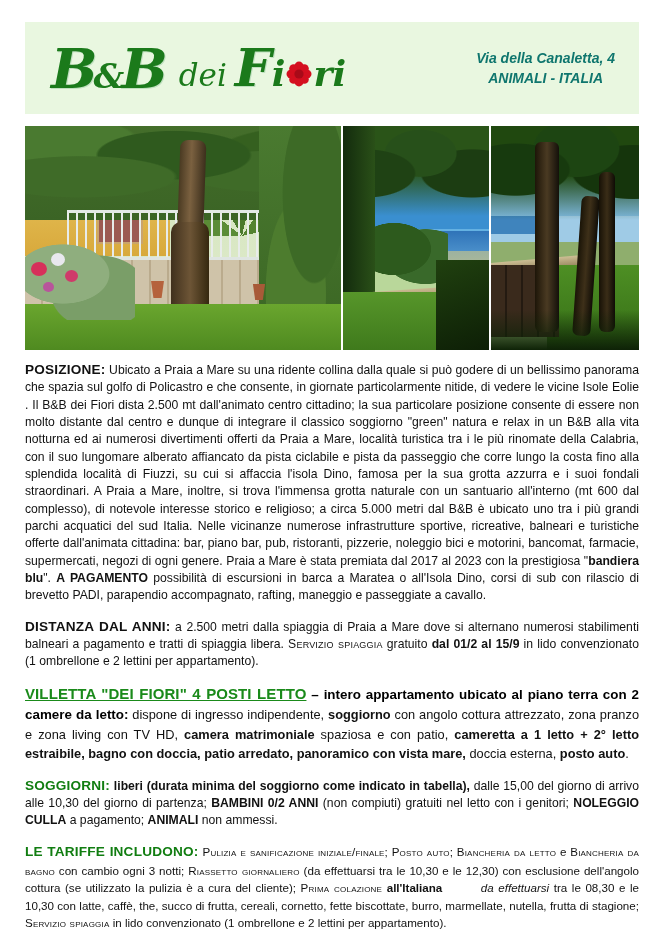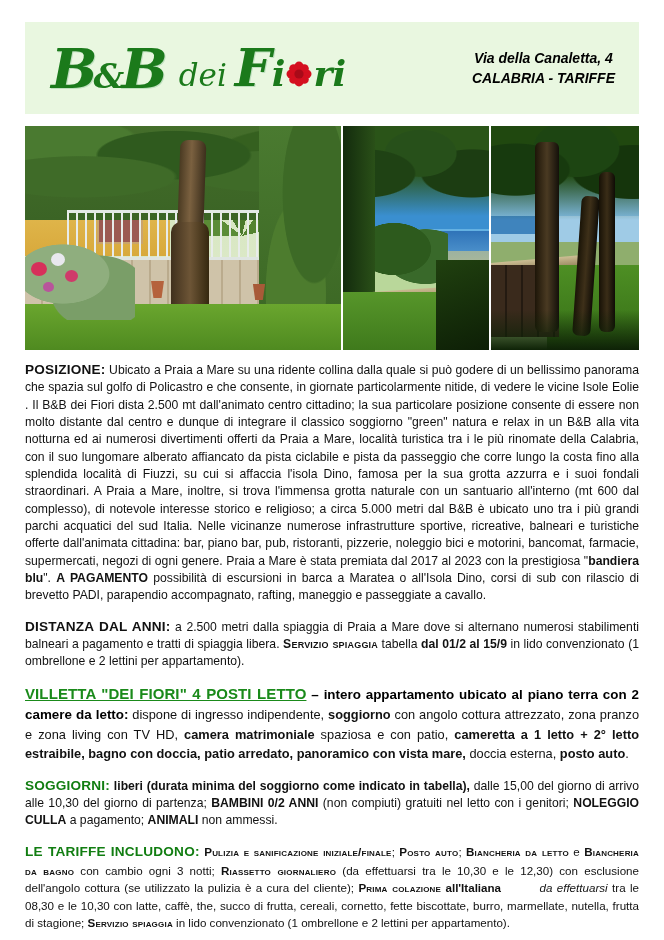--- a/index.html
+++ b/index.html
@@ -94,21 +94,21 @@
     margin: 0 1px;
     top: 6px;
     flex: 0 0 auto;
   }
   .address {
     font-family: "Liberation Sans", sans-serif;
     font-style: italic;
     font-weight: bold;
     font-size: 14px;
     line-height: 1.45;
-    color: #000000;
+    color: #0f766e;
     text-align: center;
     padding-right: 10px;
   }
 
   
   .photos {
     position: absolute;
     left: 25px;
     top: 126px;
     width: 614px;
@@ -238,21 +238,21 @@
   p.para {
     margin: 0 0 12px 0;
     font-size: 12.2px;
     line-height: 1.42;
     text-align: justify;
     color: #111;
   }
   .b { font-weight: bold; }
   .hd { font-weight: bold; font-size: 13.6px; letter-spacing: .2px; }
   .green { color: #117d11; }
-  .sc { font-variant: small-caps; font-weight: bold; letter-spacing: .2px; }
+  .sc { font-variant: small-caps; font-weight: normal; letter-spacing: .2px; }
   .it { font-style: italic; margin-left: 34px; }
 
   .villetta-head {
     font-weight: bold;
     font-size: 15px;
     color: #1a8a1a;
     text-decoration: underline;
     letter-spacing: .1px;
   }
   .villetta-tail { font-weight: bold; font-size: 13.4px; color: #000; }
@@ -284,21 +284,21 @@
             <ellipse cx="7.6" cy="18.4" rx="4.4" ry="4.4"></ellipse>
             <ellipse cx="18.4" cy="18.4" rx="4.4" ry="4.4"></ellipse>
           </g>
           <circle cx="13" cy="13" r="4.6" fill="#a80a18"></circle>
         </svg>
       </span>
         <span class="logo-ri">ri</span>
     </div>
     <div class="address">
       <div>Via della Canaletta, 4</div>
-      <div>CALABRIA - TARIFFE</div>
+      <div>ANIMALI - ITALIA</div>
     </div>
   </div>
 
   <div class="photos">
     <div class="photo photo-1">
       <div class="p1-sky"></div>
         <div class="p1-house"></div>
         <div class="p1-eave"></div>
       <div class="p1-window"></div>
         <div class="p1-palm"></div>
@@ -339,21 +339,21 @@
         <div class="p3-trunkB"></div>
         <div class="p3-trunkC"></div>
       <div class="p3-shadow"></div>
     </div>
   </div>
 
   <div class="content">
 
     <p class="para"><span class="hd">POSIZIONE:</span><span> Ubicato a Praia a Mare su una ridente collina dalla quale si può godere di un bellissimo panorama che spazia sul golfo di Policastro e che consente, in giornate particolarmente nitide, di vedere le vicine Isole Eolie . Il B&amp;B dei Fiori dista 2.500 mt dall'animato centro cittadino; la sua particolare posizione consente di essere non molto distante dal centro e dunque di integrare il classico soggiorno "green" natura e relax in un B&amp;B alla vita notturna ed ai numerosi divertimenti offerti da Praia a Mare,  località turistica tra i le più rinomate della Calabria, con il suo lungomare alberato affiancato da pista ciclabile e pista da passeggio che corre lungo la costa fino alla splendida località di Fiuzzi, su cui si affaccia l'isola Dino, famosa per la sua grotta azzurra e i suoi fondali straordinari. A Praia a Mare, inoltre, si trova l'immensa grotta naturale con un santuario all'interno (mt 600 dal complesso), di notevole interesse storico e religioso; a circa 5.000 metri dal B&amp;B è ubicato uno tra i più grandi parchi acquatici del sud Italia. Nelle vicinanze numerose infrastrutture sportive, ricreative, balneari e turistiche offerte dall'animata cittadina: bar, piano bar, pub, ristoranti, pizzerie, noleggio bici e motorini, bancomat, farmacie, supermercati, negozi di ogni genere. Praia a Mare è stata premiata dal 2017 al 2023 con la prestigiosa "</span><span class="b">bandiera blu</span><span>".  </span><span class="b">A PAGAMENTO</span><span> possibilità di escursioni in barca a Maratea o all'Isola Dino, corsi di sub con rilascio di brevetto PADI, parapendio accompagnato, rafting, maneggio e passeggiate a cavallo.</span></p>
 
-    <p class="para"><span class="hd">DISTANZA DAL ANNI:</span><span> a 2.500 metri dalla spiaggia di Praia a Mare dove si alternano numerosi stabilimenti balneari a pagamento e tratti di spiaggia libera.  </span><span class="sc">Servizio spiaggia</span><span> tabella </span><span class="b">dal 01/2 al 15/9</span><span> in lido convenzionato (1 ombrellone e 2 lettini per appartamento).</span></p>
+    <p class="para"><span class="hd">DISTANZA DAL ANNI:</span><span> a 2.500 metri dalla spiaggia di Praia a Mare dove si alternano numerosi stabilimenti balneari a pagamento e tratti di spiaggia libera.  </span><span class="sc">Servizio spiaggia</span><span> gratuito </span><span class="b">dal 01/2 al 15/9</span><span> in lido convenzionato (1 ombrellone e 2 lettini per appartamento).</span></p>
 
     <p class="para villetta"><span class="villetta-head">VILLETTA "DEI FIORI" 4 POSTI LETTO</span><span class="villetta-tail"> – intero appartamento ubicato al piano terra con 2 camere da letto:</span><span> dispone di ingresso indipendente, </span><span class="b">soggiorno</span><span> con angolo cottura attrezzato, zona pranzo e zona living con TV HD, </span><span class="b">camera matrimoniale</span><span> spaziosa e con patio, </span><span class="b">cameretta a 1 letto + 2° letto estraibile, bagno con doccia, patio arredato, panoramico con vista mare,</span><span> doccia esterna, </span><span class="b">posto auto</span><span>.</span></p>
 
     <p class="para"><span class="hd green">SOGGIORNI:</span><span class="b"> liberi (durata minima del soggiorno come indicato in tabella),</span><span> dalle 15,00 del giorno di arrivo alle 10,30 del giorno di partenza; </span><span class="b">BAMBINI 0/2 ANNI</span><span> (non compiuti)  gratuiti nel letto con i genitori; </span><span class="b">NOLEGGIO CULLA</span><span>  a pagamento; </span><span class="b">ANIMALI</span><span> non ammessi.</span></p>
 
     <p class="para tariffe"><span class="hd green">LE TARIFFE INCLUDONO:</span><span class="sc"> Pulizia e sanificazione iniziale/finale</span><span>; </span><span class="sc">Posto auto</span><span>; </span><span class="sc">Biancheria da letto</span><span> e  </span><span class="sc">Biancheria da bagno</span><span> con cambio ogni 3 notti; </span><span class="sc">Riassetto giornaliero</span><span> (da effettuarsi tra le 10,30 e le 12,30) con esclusione dell'angolo cottura (se utilizzato la pulizia è a cura del cliente); </span><span class="sc">Prima colazione</span><span class="b"> all'Italiana</span><span class="it"> da effettuarsi</span><span> tra le 08,30 e le 10,30 con latte, caffè, the, succo di frutta, cereali, cornetto,  fette biscottate, burro, marmellate, nutella, frutta di stagione; </span><span class="sc">Servizio spiaggia</span><span> in lido convenzionato (1 ombrellone e 2 lettini per appartamento).</span></p>
 
   </div>
 </div>
 

